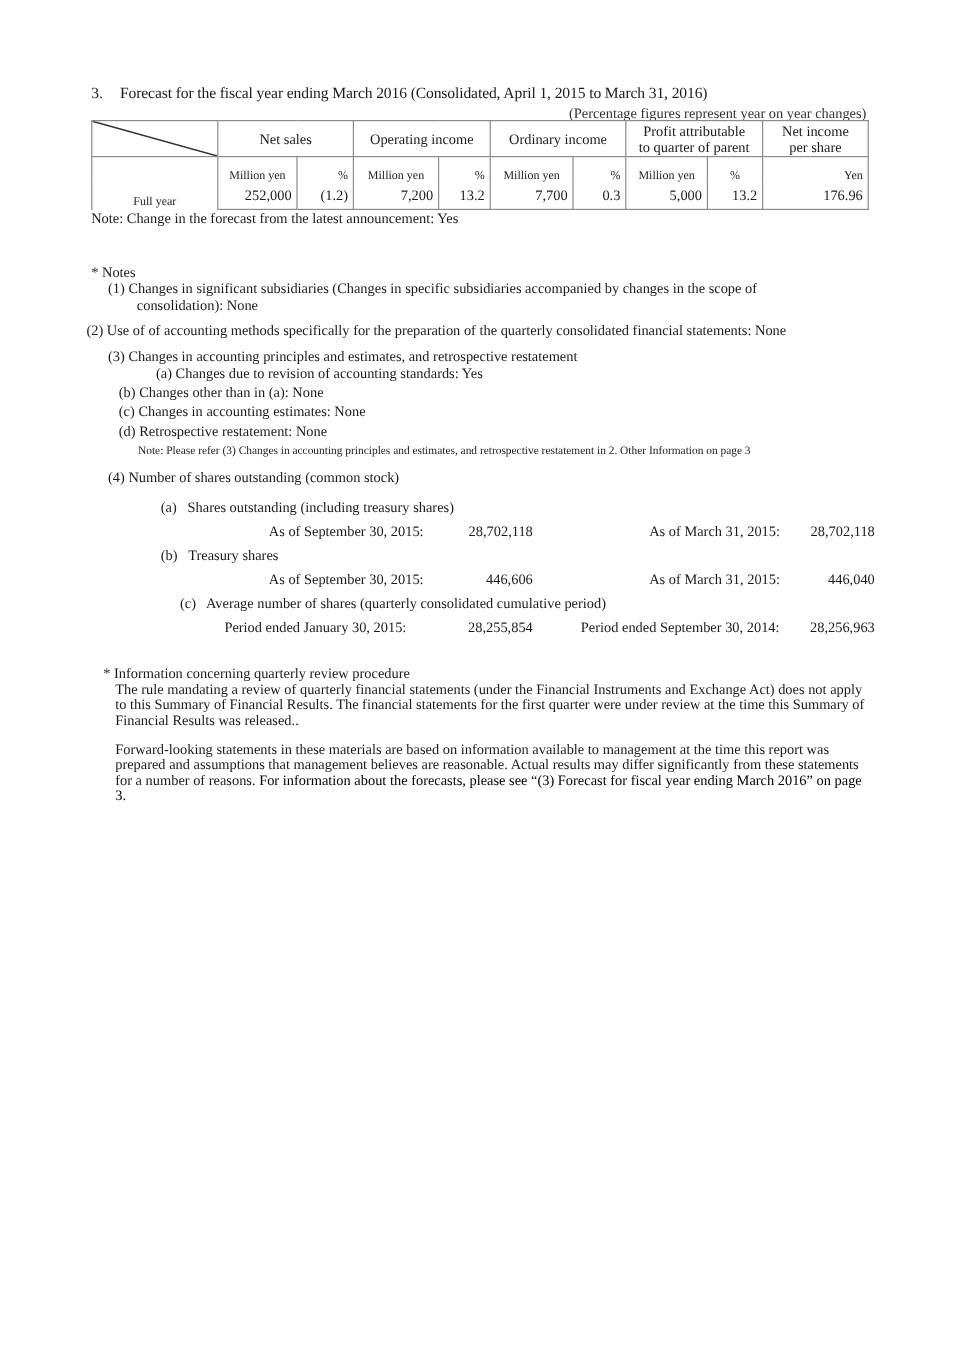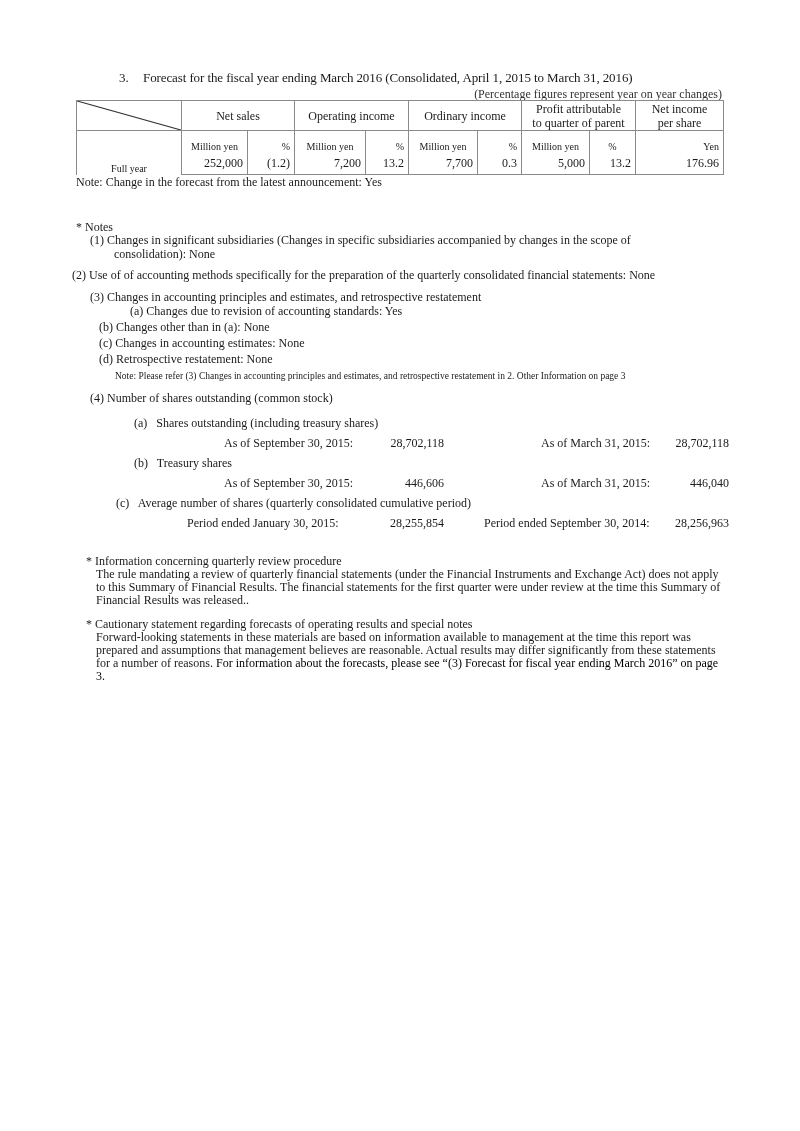--- a/index.html
+++ b/index.html
@@ -2,21 +2,21 @@
 <html><head>
 <meta charset="utf-8">
 <style>
   html, body { margin: 0; padding: 0; background: #ffffff; }
   body {
     width: 800px; height: 1131px; position: relative; overflow: hidden;
     font-family: "Liberation Serif", "DejaVu Serif", serif;
     color: #1a1a1a;
   }
   .abs { position: absolute; white-space: nowrap; }
-  .title { left: 76px; top: 70px; font-size: 13px; letter-spacing: -0.1px; margin-left: 43px; }
+  .title { left: 76px; top: 70px; font-size: 13px; letter-spacing: -0.1px; }
   .title .num { display: inline-block; width: 24px; }
   .pct-note { right: 78px; top: 87px; font-size: 12px; color: #333; }
 
   table.fc {
     position: absolute; left: 76px; top: 100px;
     border-collapse: collapse; font-size: 11.5px;
     table-layout: fixed;
   }
   table.fc td { border: 1px solid #8a8a8a; padding: 0 4px; }
   table.fc tr.hdr td { height: 29px; text-align: center; line-height: 14px; font-size: 12px; }
@@ -147,29 +147,28 @@
 <div class="abs share-row" style="left:605px; width:80px; text-align:right; top:436px;">28,702,118</div>
 
 <div class="abs share-row" style="left:90px; top:456px;">
   <span>(b)</span>&nbsp;&nbsp; <span>Treasury shares</span>
 </div>
 <div class="abs share-row" style="left:180px; top:476px;">As of September 30, 2015:</div>
 <div class="abs share-row" style="left:318px; width:82px; text-align:right; top:476px;">446,606</div>
 <div class="abs share-row" style="left:497px; top:476px;">As of March 31, 2015:</div>
 <div class="abs share-row" style="left:605px; width:80px; text-align:right; top:476px;">446,040</div>
 
-<div class="abs share-row" style="left:72px; top:496px;">
+<div class="abs share-row" style="left:106px; top:496px;">
   <span>(c)</span>&nbsp;&nbsp; <span>Average number of shares (quarterly consolidated cumulative period)</span>
 </div>
 <div class="abs share-row" style="left:143px; top:516px;">Period ended January 30, 2015:</div>
 <div class="abs share-row" style="left:318px; width:82px; text-align:right; top:516px;">28,255,854</div>
 <div class="abs share-row" style="left:440px; top:516px;">Period ended September 30, 2014:</div>
 <div class="abs share-row" style="left:605px; width:80px; text-align:right; top:516px;">28,256,963</div>
 
 <div class="abs para" style="top:555px;">
   <span>* Information concerning quarterly review procedure</span>
   <span class="indent">The rule mandating a review of quarterly financial statements (under the Financial Instruments and Exchange Act) does not apply to this Summary of Financial Results. The financial statements for the first quarter were under review at the time this Summary of Financial Results was released..</span>
 </div>
 
 <div class="abs para" style="top:618px;">
-  <span>* Cautionary statement regarding forecasts of operating results and special notes</span>
   <span class="indent"><span>Forward-looking statements in these materials are based on information available to management at the time this report was prepared and assumptions that management believes are reasonable. Actual results may differ significantly from these statements for a number of reasons.</span><span class="dark"> For information about the forecasts, please see “(3) Forecast for fiscal year ending March 2016” on page 3.</span></span>
 </div>
 
 </body></html>

